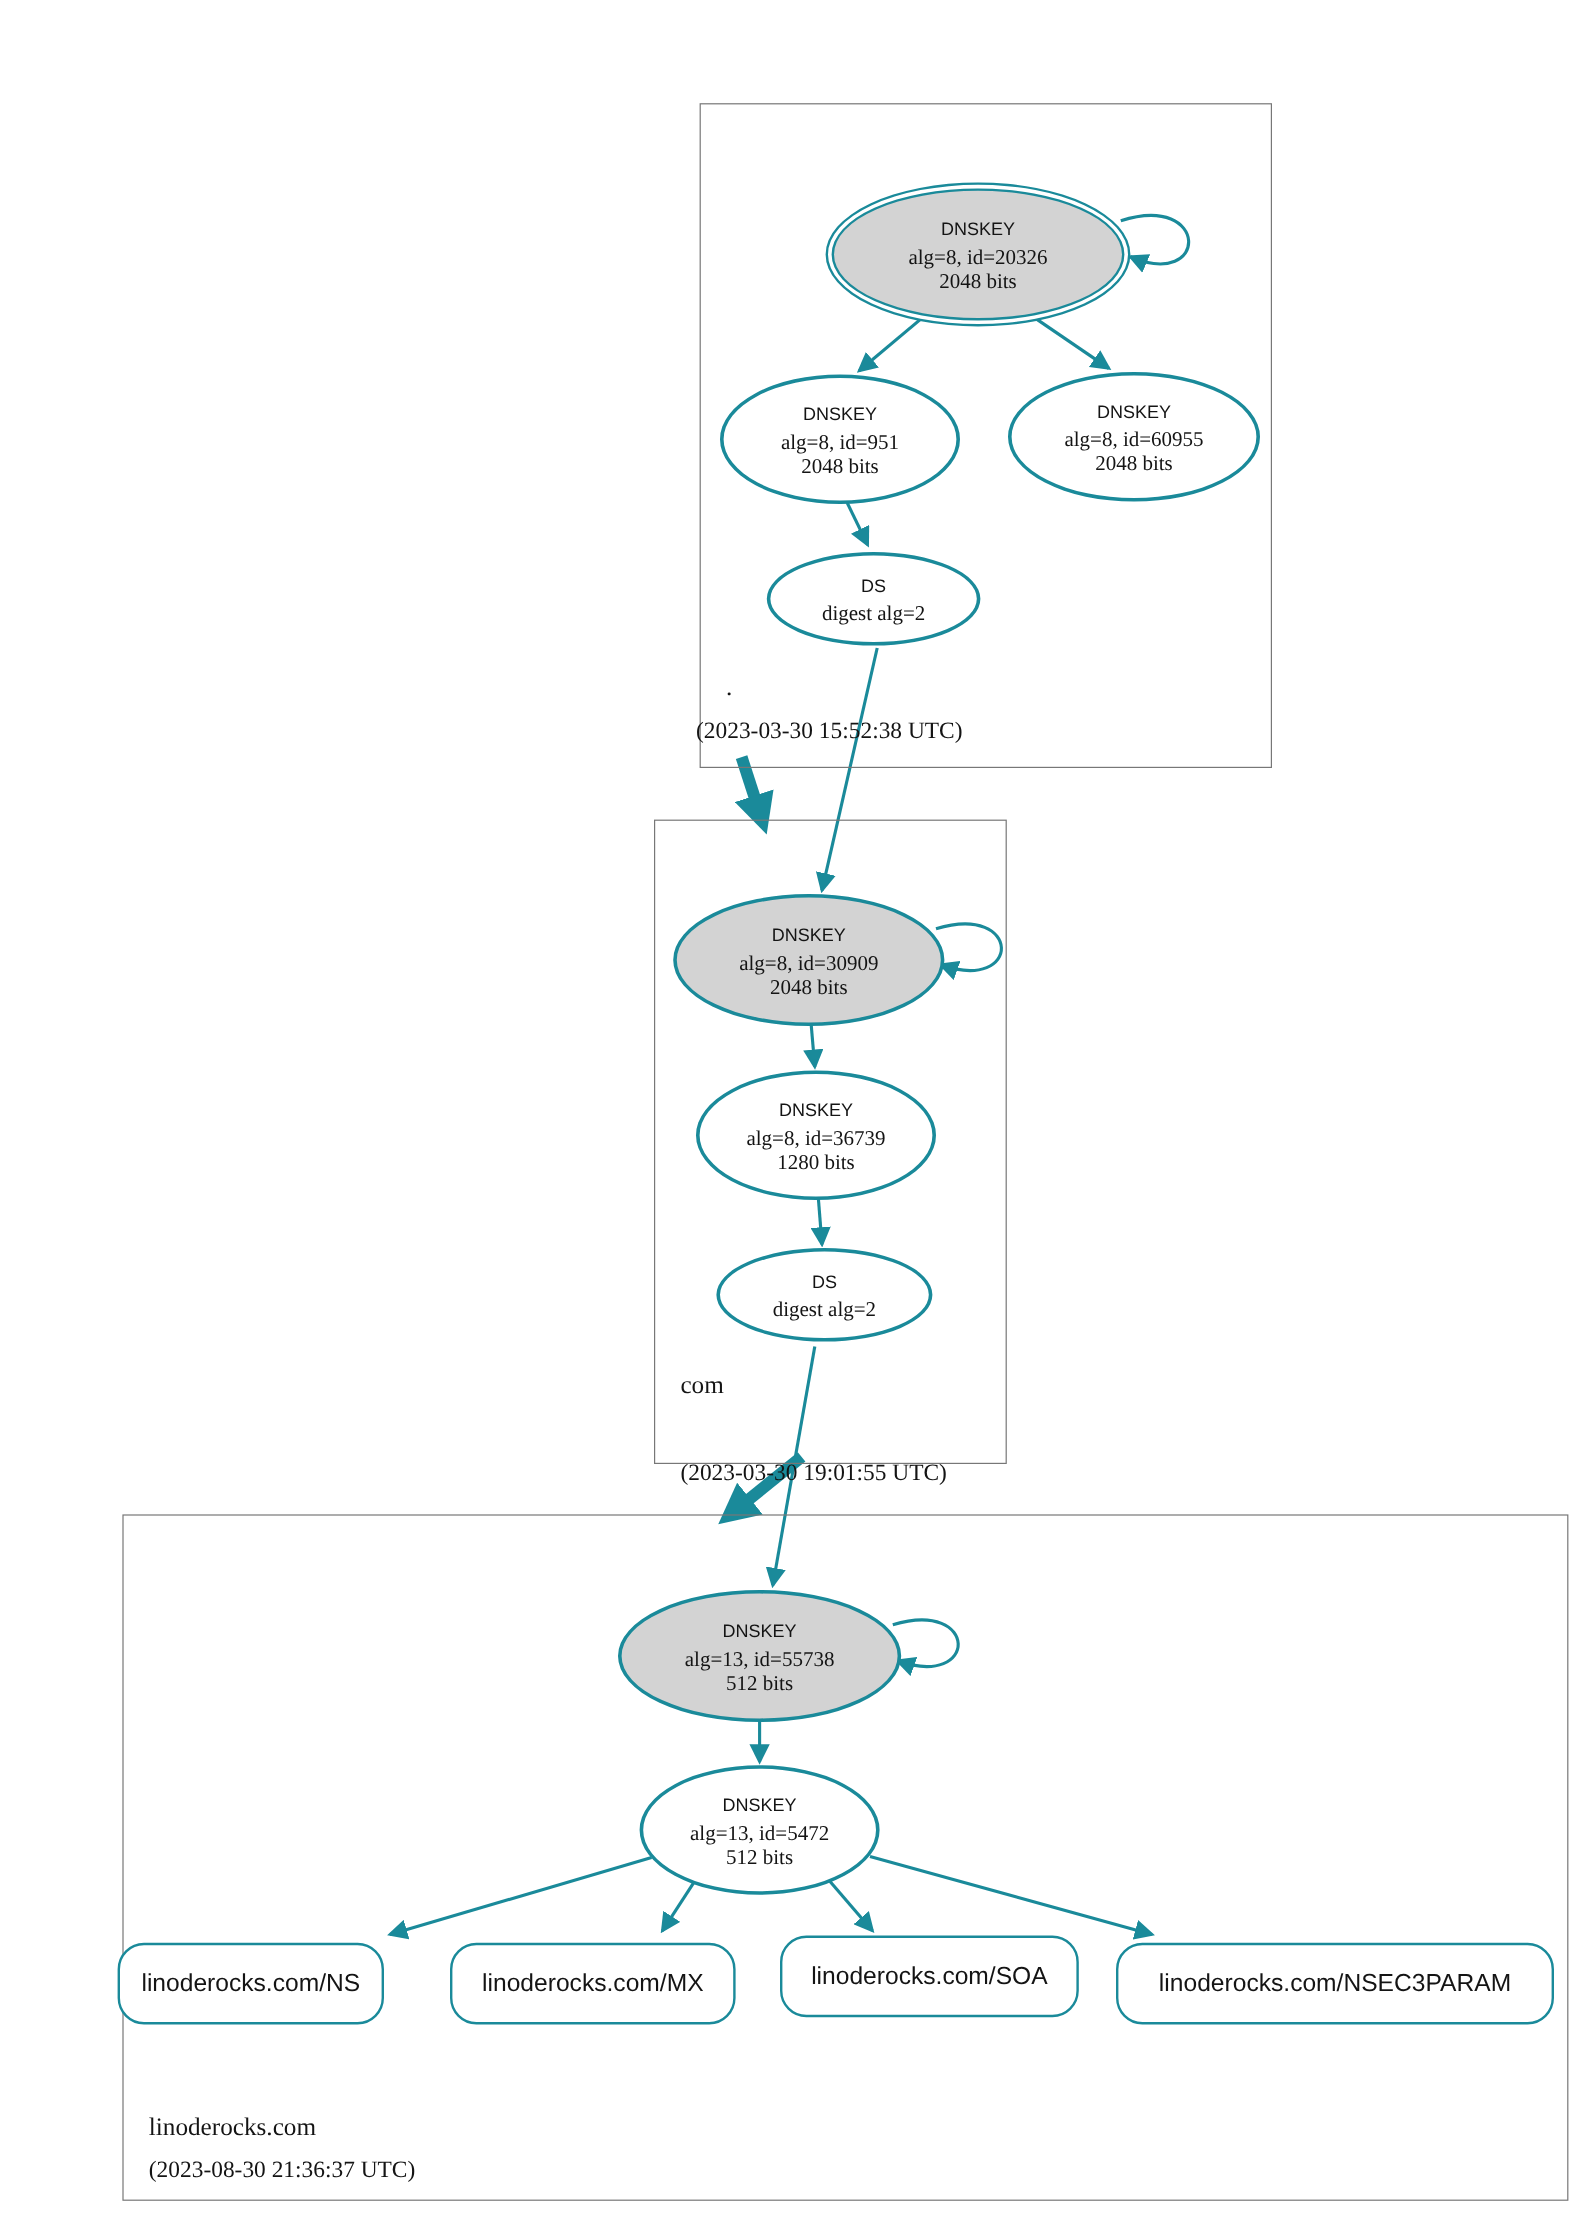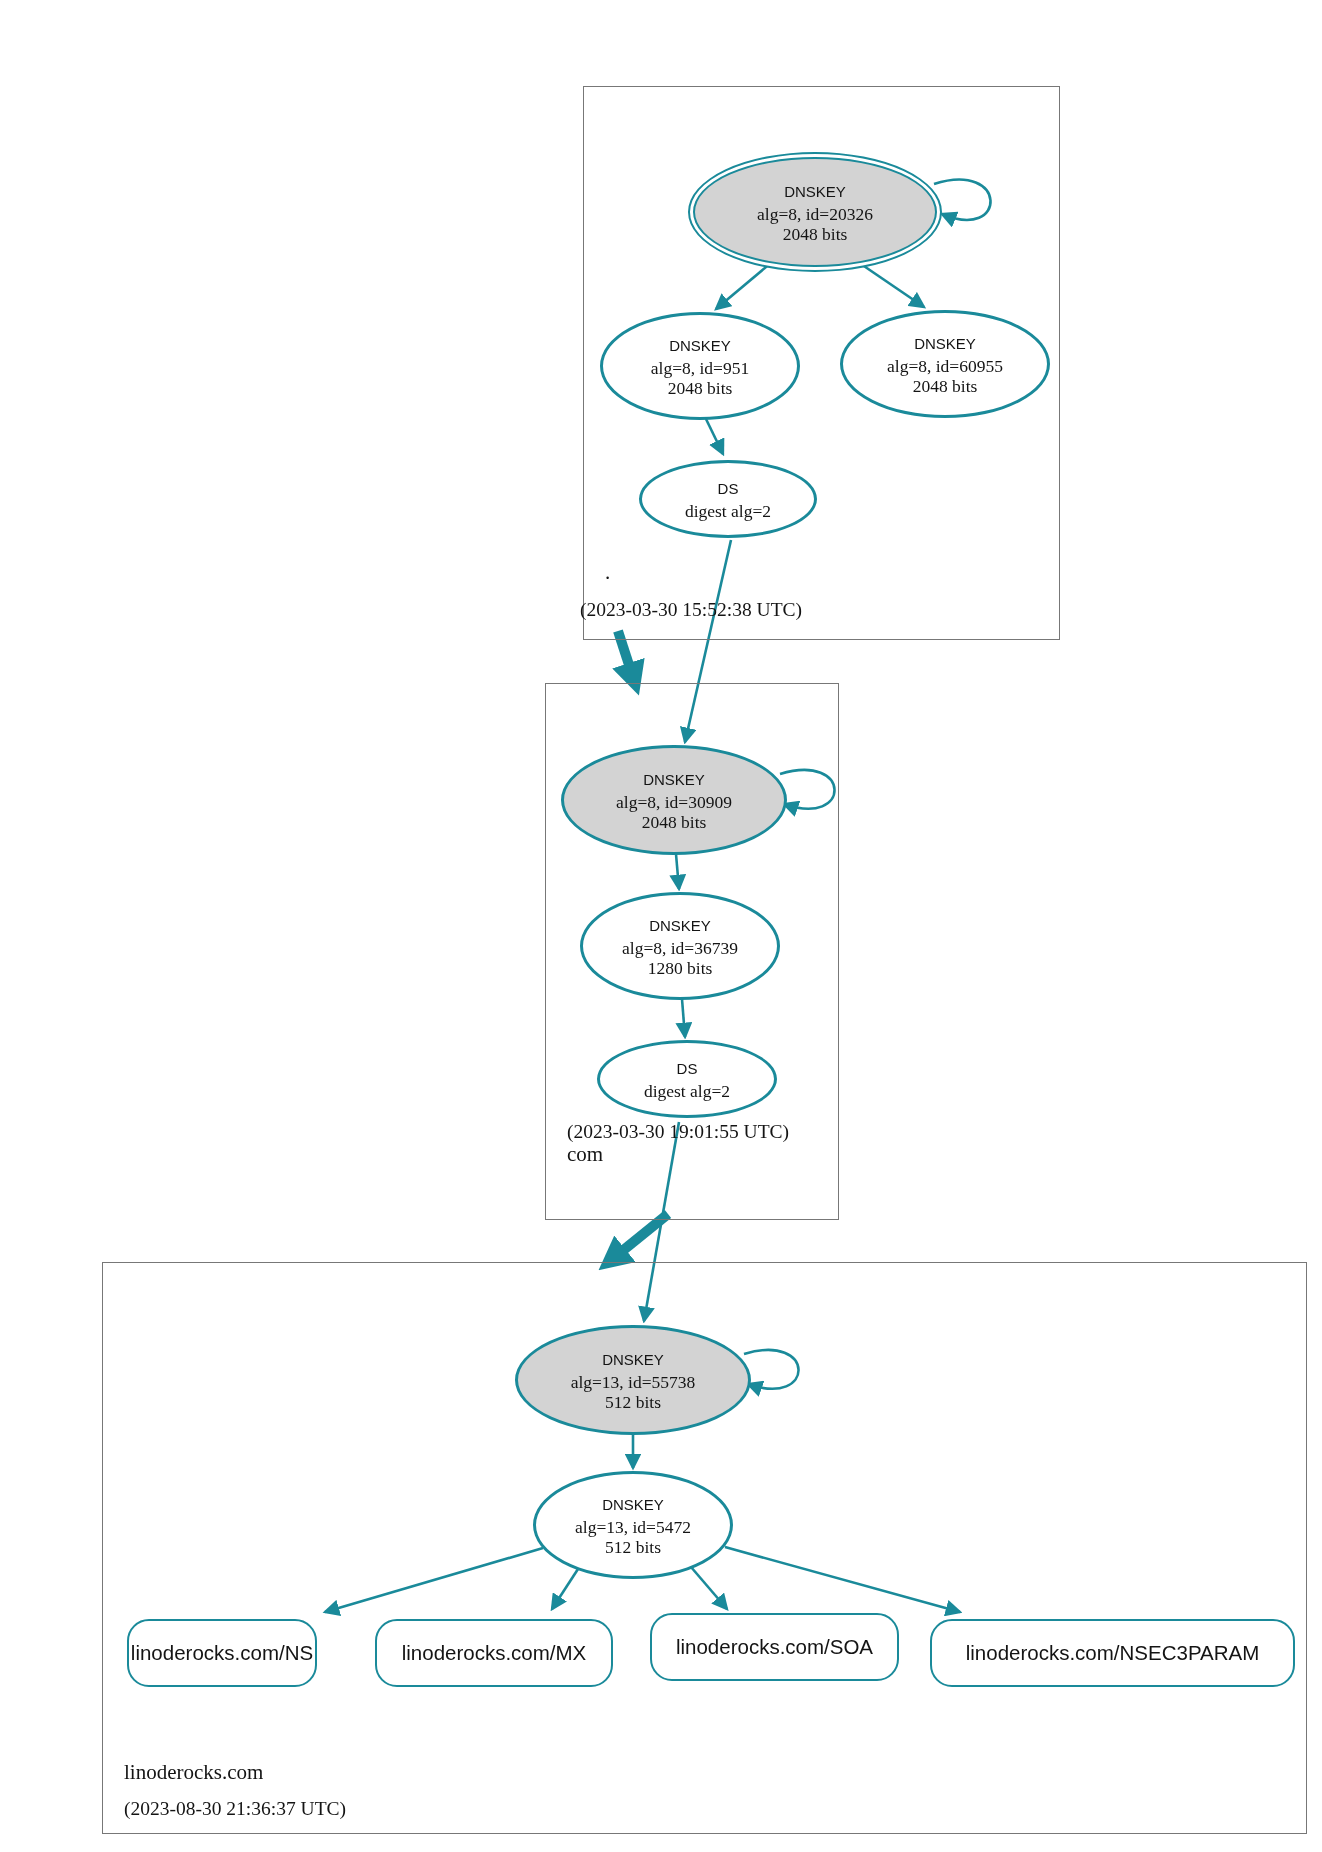--- a/index.html
+++ b/index.html
@@ -70,21 +70,21 @@
   </svg>
 
   <div class="zone" style="left:583px;top:86px;width:475px;height:552px"></div>
   <div class="zone" style="left:545px;top:683px;width:292px;height:535px"></div>
   <div class="zone" style="left:102px;top:1262px;width:1203px;height:570px"></div>
 
   <div class="zlabel" style="left:605px;top:560px">.</div>
   <div class="zts" style="left:580px;top:598px">(2023-03-30 15:52:38 UTC)</div>
 
   <div class="zlabel" style="left:567px;top:1142px">com</div>
-  <div class="zts" style="left:567px;top:1120px">(2023-03-30 19:01:55 UTC)</div>
+  <div class="zts" style="left:567px;top:1216px">(2023-03-30 19:01:55 UTC)</div>
 
   <div class="zlabel" style="left:124px;top:1760px">linoderocks.com</div>
   <div class="zts" style="left:124px;top:1797px">(2023-08-30 21:36:37 UTC)</div>
 
   <div class="node double" style="left:688px;top:152px;width:254px;height:120px">
     <div class="inner-ellipse">
       <div class="nt">DNSKEY</div>
       <div class="nd">alg=8, id=20326</div>
       <div class="nd">2048 bits</div>
     </div>
@@ -129,21 +129,21 @@
     <div class="nd">alg=13, id=55738</div>
     <div class="nd">512 bits</div>
   </div>
 
   <div class="node" style="left:533px;top:1471px;width:200px;height:108px">
     <div class="nt">DNSKEY</div>
     <div class="nd">alg=13, id=5472</div>
     <div class="nd">512 bits</div>
   </div>
 
-  <div class="rrset" style="left:127px;top:1619px;width:190px;height:68px">
+  <div class="rrset" style="left:98px;top:1619px;width:222px;height:68px">
     <span>linoderocks.com/NS</span>
   </div>
   <div class="rrset" style="left:375px;top:1619px;width:238px;height:68px">
     <span>linoderocks.com/MX</span>
   </div>
   <div class="rrset" style="left:650px;top:1613px;width:249px;height:68px">
     <span>linoderocks.com/SOA</span>
   </div>
   <div class="rrset" style="left:930px;top:1619px;width:365px;height:68px">
     <span>linoderocks.com/NSEC3PARAM</span>

